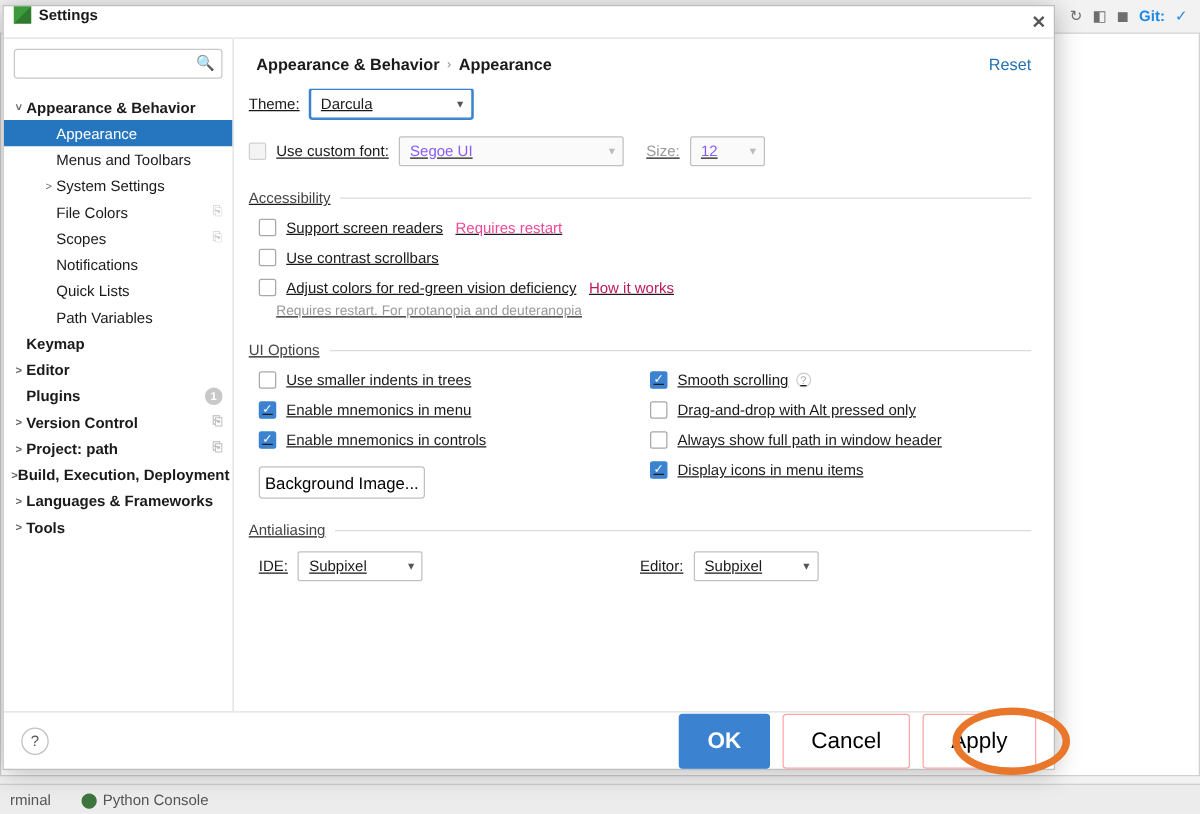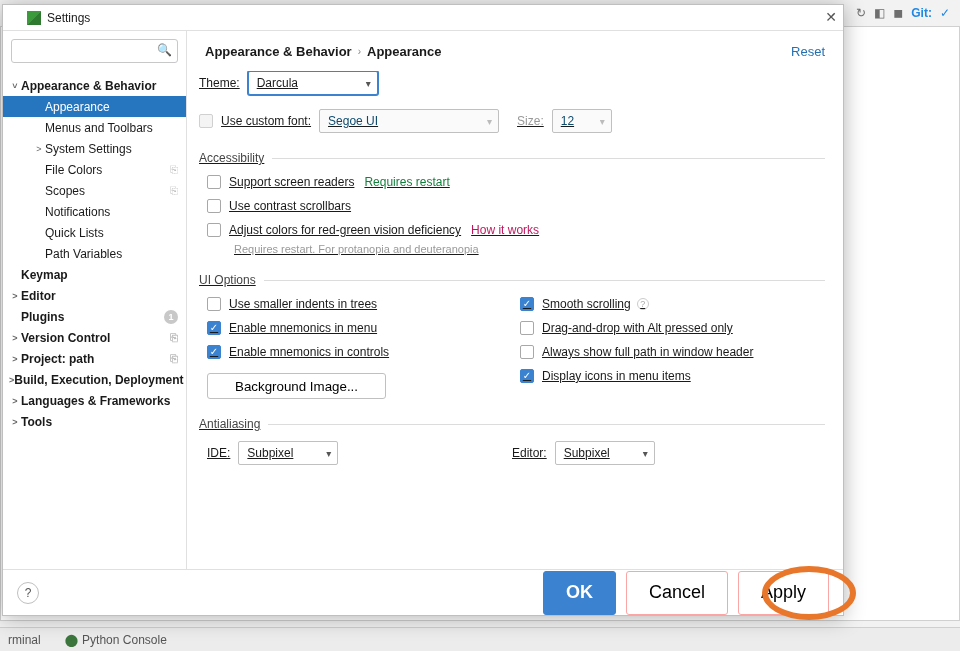--- a/index.html
+++ b/index.html
@@ -5,21 +5,21 @@
 * { box-sizing: border-box; margin: 0; padding: 0; }
 body { font-family: "Segoe UI", Arial, sans-serif; font-size: 12px; color: #1a1a1a; background: #fff; width: 960px; height: 651px; overflow: hidden; position: relative; }
 .ide-bg { position: absolute; inset: 0; background: #f2f2f2; }
 .ide-toolbar { position: absolute; top: 0; right: 0; height: 26px; display: flex; align-items: center; gap: 8px; padding: 0 10px; color: #6e6e6e; }
 .ide-toolbar .git { color: #1e88e5; font-weight: bold; }
 .ide-main { position: absolute; top: 26px; left: 0; right: 0; bottom: 30px; background: #fff; border: 1px solid #d0d0d0; }
 .ide-bottom { position: absolute; bottom: 0; left: 0; right: 0; height: 24px; background: #ececec; border-top: 1px solid #cfcfcf; display: flex; align-items: center; padding: 0 8px; gap: 24px; color: #555; }
 .ide-bottom .tab { display: flex; align-items: center; gap: 4px; }
 
 .dialog { position: absolute; top: 4px; left: 2px; width: 842px; height: 612px; background: #fff; border: 1px solid #bfbfbf; box-shadow: 0 2px 20px rgba(0,0,0,0.3); display: flex; flex-direction: column; }
-.dlg-title { height: 26px; display: flex; align-items: center; padding: 0 24px; border-bottom: 1px solid #e0e0e0; position: relative; }
+.dlg-title { height: 26px; display: flex; align-items: flex-start; padding: 0 8px; border-bottom: 1px solid #e0e0e0; position: relative; font-weight: bold; }
 .dlg-title .ico { width: 14px; height: 14px; background: linear-gradient(135deg,#3c9a3c 50%,#2e7a2e 50%); margin-right: 6px; }
 .dlg-title .close { position: absolute; right: 6px; top: 4px; cursor: pointer; font-size: 14px; color: #555; }
 .dlg-body { flex: 1; display: flex; overflow: hidden; }
 
 .side { width: 184px; border-right: 1px solid #e0e0e0; display: flex; flex-direction: column; }
 .search-wrap { padding: 8px; }
 .search { width: 100%; height: 24px; border: 1px solid #c8c8c8; border-radius: 3px; padding: 0 20px 0 6px; position: relative; }
 .search-ico { position: absolute; right: 14px; top: 12px; color: #bbb; pointer-events: none; }
 .tree { flex: 1; overflow: auto; padding-top: 4px; }
 .tree-item { display: flex; align-items: center; height: 21px; padding: 0 8px; cursor: pointer; position: relative; white-space: nowrap; }
@@ -36,41 +36,41 @@
 .crumb .sep { margin: 0 6px; color: #888; font-size: 10px; }
 .crumb b { font-weight: bold; }
 .crumb .reset { margin-left: auto; color: #2470b3; cursor: pointer; }
 .scroll { flex: 1; overflow: auto; padding: 0 18px 12px 12px; text-decoration: underline; }
 
 .row { display: flex; align-items: center; margin-bottom: 10px; }
 .lbl-s { margin-right: 8px; }
 .combo { height: 24px; border: 1px solid #c0c0c0; background: #fff; padding: 0 20px 0 8px; border-radius: 2px; position: relative; display: inline-flex; align-items: center; min-width: 60px; cursor: pointer; }
 .combo::after { content: "▾"; position: absolute; right: 6px; color: #555; font-size: 10px; }
 .combo.active { border: 1px solid #3b82d0; box-shadow: 0 0 0 1px #3b82d0; }
-.combo.dis { color: #0c4a6e; background: #fafafa; cursor: default; }
+.combo.dis { color: #8b5cf6; background: #fafafa; cursor: default; }
 .combo.dis::after { color: #bbb; }
 
 .chk { width: 14px; height: 14px; border: 1px solid #a8a8a8; border-radius: 2px; display: inline-flex; align-items: center; justify-content: center; margin-right: 8px; cursor: pointer; background: #fff; flex-shrink: 0; }
 .chk.on { background: #3b82d0; border-color: #3b82d0; }
 .chk.on::after { content: "✓"; color: #fff; font-size: 10px; line-height: 1; }
 .chk.dis { background: #f4f4f4; border-color: #d0d0d0; cursor: default; }
 
 .sect { margin-top: 18px; }
 .sect-title { color: #444; font-size: 12px; display: flex; align-items: center; margin-bottom: 10px; }
 .sect-title::after { content: ""; flex: 1; height: 1px; background: #dcdcdc; margin-left: 8px; }
 .chk-row { display: flex; align-items: center; margin-bottom: 10px; margin-left: 8px; }
 .chk-row .txt { }
-.hint { color: #15803d; margin-left: 10px; }
-.sub-hint { color: #999; margin-left: 35px; margin-top: -4px; margin-bottom: 8px; font-size: 11px; }
+.hint { color: #ec4899; margin-left: 10px; }
+.sub-hint { color: #999; margin-left: 22px; margin-top: -4px; margin-bottom: 8px; font-size: 11px; }
 .link { color: #be185d; cursor: pointer; margin-left: 10px; }
 .help { color: #aaa; border: 1px solid #ccc; border-radius: 50%; width: 12px; height: 12px; display: inline-flex; align-items: center; justify-content: center; font-size: 9px; margin-left: 6px; }
 
 .cols { display: flex; }
 .col { flex: 1; }
-.btn-small { height: 26px; border: 1px solid #c0c0c0; background: #fff; padding: 0 27px; border-radius: 3px; cursor: pointer; margin-left: 8px; margin-top: 4px; }
+.btn-small { height: 26px; border: 1px solid #c0c0c0; background: #fff; padding: 0 4px; border-radius: 3px; cursor: pointer; margin-left: 8px; margin-top: 4px; }
 
 .dlg-foot { height: 46px; border-top: 1px solid #e0e0e0; display: flex; align-items: center; padding: 0 14px; gap: 10px; }
 .help-btn { width: 22px; height: 22px; border: 1px solid #c0c0c0; border-radius: 50%; display: flex; align-items: center; justify-content: center; cursor: pointer; color: #555; }
 .spacer { flex: 1; }
 .btn { height: 44px; padding: 0 22px; border-radius: 3px; border: 1px solid #fca5a5; background: #fff; cursor: pointer; font-size: 18px; }
 .btn.primary { background: #3b82d0; border-color: #3b82d0; color: #fff; font-weight: bold; }
 
 .highlight-ring { position: absolute; border: 6px solid #e8772b; border-radius: 50%; pointer-events: none; }
 
 .badge { display: inline-flex; align-items: center; justify-content: center; min-width: 14px; height: 14px; border-radius: 7px; background: #c8c8c8; color: #fff; font-size: 9px; padding: 0 3px; }

